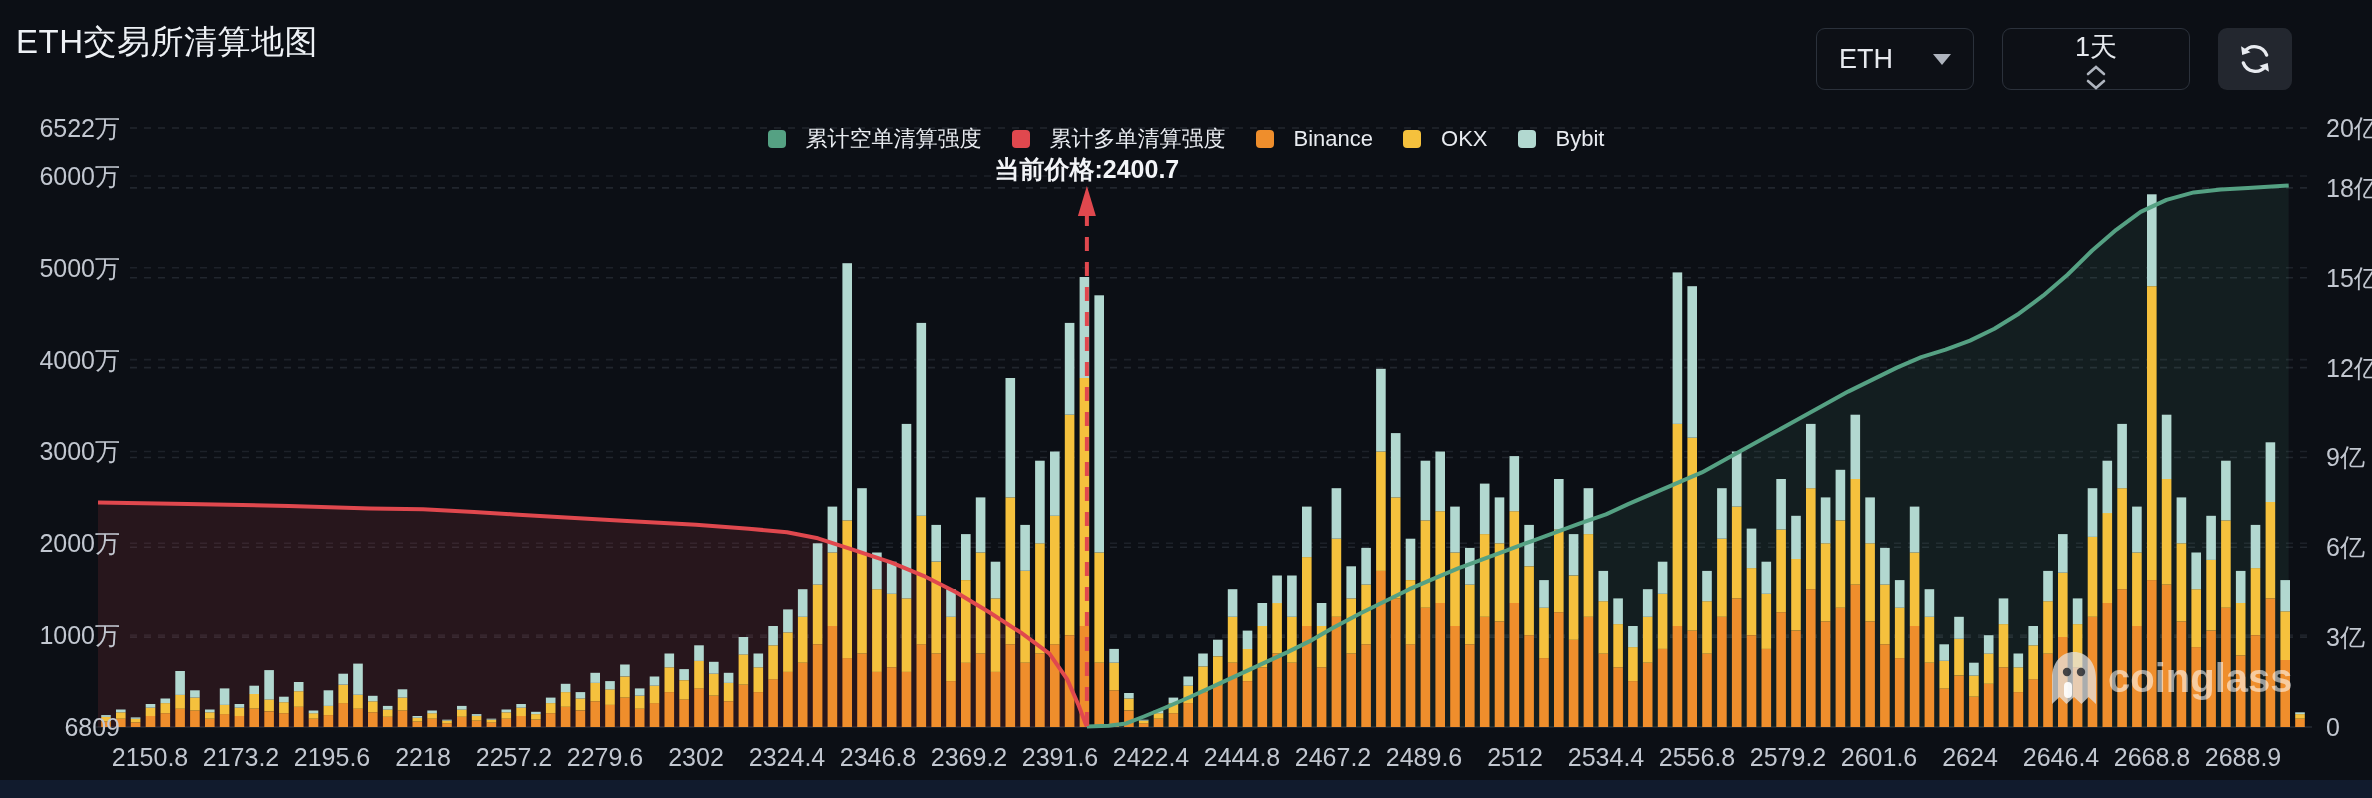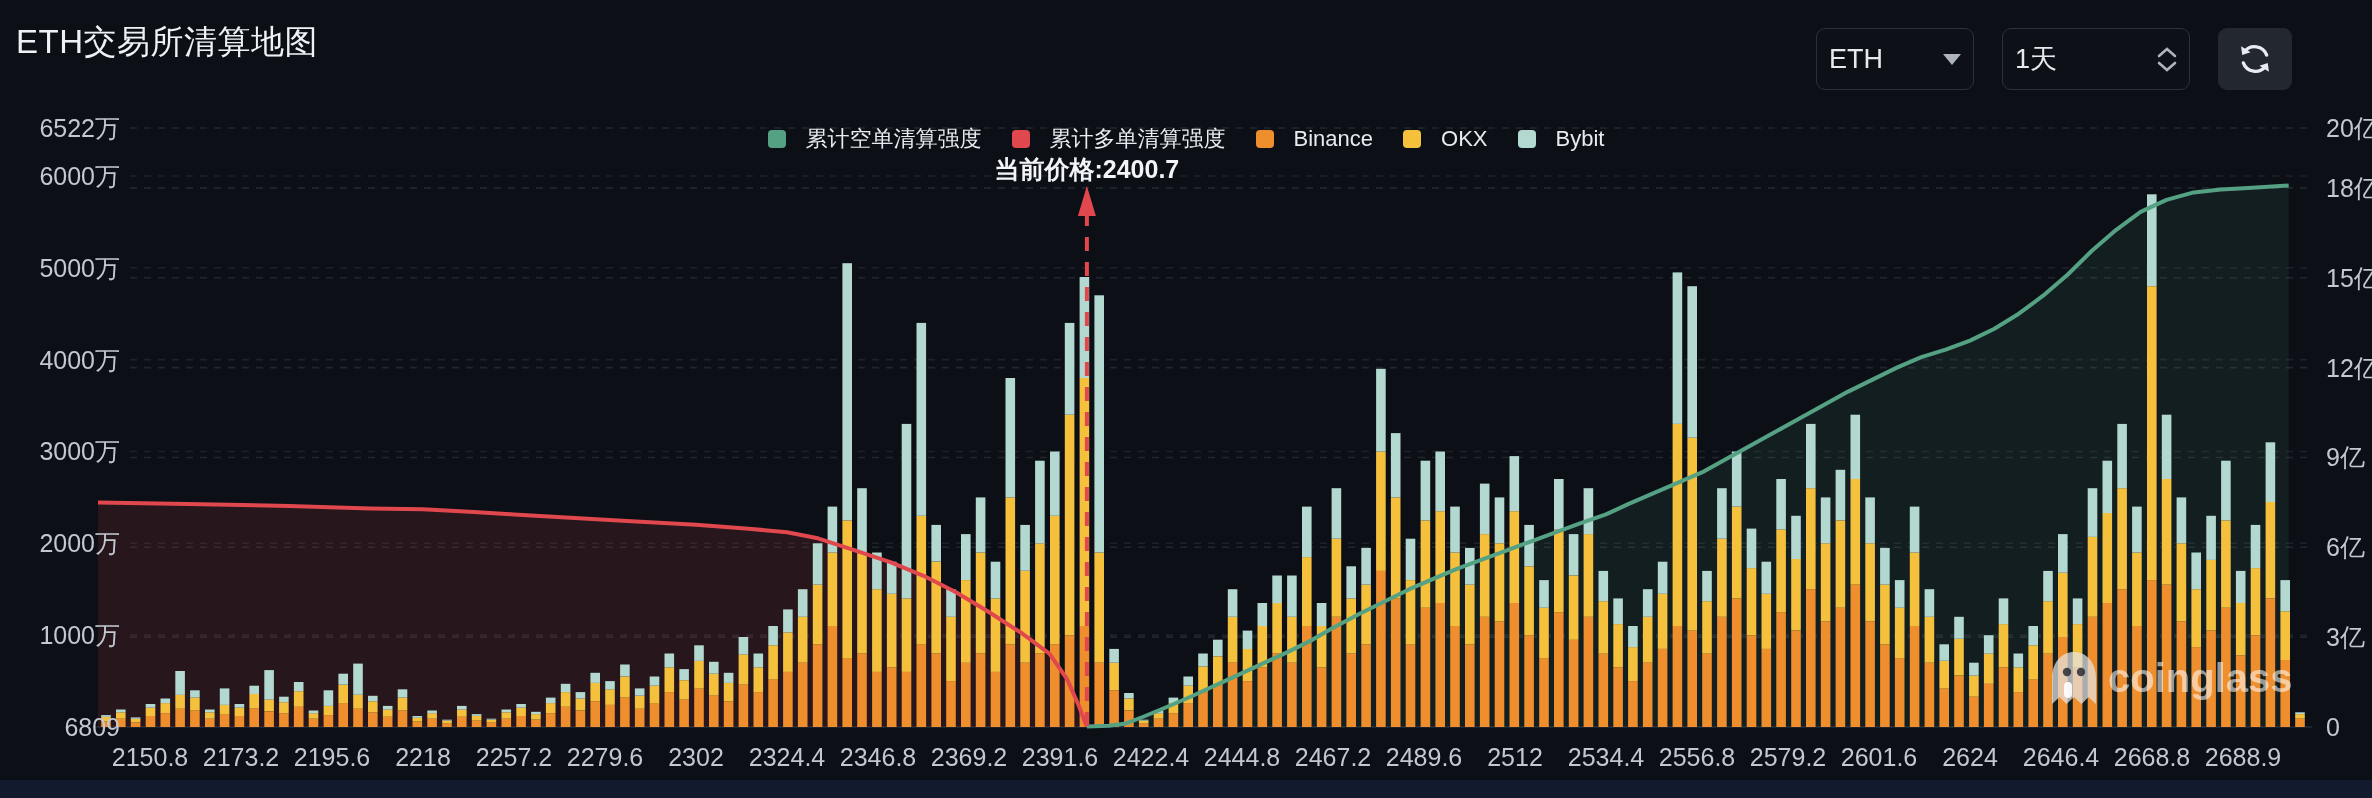--- a/index.html
+++ b/index.html
@@ -3,23 +3,23 @@
 <meta charset="utf-8">
 <style>
   html,body{margin:0;padding:0;background:#0c0f15;}
   body{width:2372px;height:798px;overflow:hidden;position:relative;
        font-family:"Liberation Sans","DejaVu Sans",sans-serif;color:#e8ebf0;}
   .header{position:absolute;left:0;top:0;width:100%;height:92px;}
   .page-title{position:absolute;left:16px;top:20px;font-size:33px;font-weight:normal;color:#eef1f5;letter-spacing:.5px;}
   .controls{position:absolute;right:80px;top:28px;display:flex;gap:28px;align-items:center;}
   .select-box{height:62px;border:1px solid #2b313b;border-radius:9px;background:#0d1016;
               display:flex;align-items:center;justify-content:space-between;
-              padding:0 12px;box-sizing:border-box;cursor:pointer;}
+              padding:0 22px;box-sizing:border-box;cursor:pointer;}
   .select-box.symbol{width:158px;}
-  .select-box.interval{width:188px;}
+  .select-box.interval{width:188px;flex-direction:column;}
   .select-value{font-size:27px;color:#e6e9ee;}
   .caret-down{width:0;height:0;border-left:9px solid transparent;border-right:9px solid transparent;border-top:11px solid #aeb4be;}
   .updown{display:flex;flex-direction:column;gap:3px;}
   .updown svg{display:block;}
   .refresh-btn{width:74px;height:62px;border-radius:9px;background:#23272f;border:none;
                display:flex;align-items:center;justify-content:center;cursor:pointer;}
   .legend{position:absolute;left:0;top:124px;width:100%;display:flex;justify-content:center;gap:30px;z-index:5;}
   .legend-item{display:flex;align-items:center;gap:20px;cursor:pointer;}
   .legend-marker{width:18px;height:18px;border-radius:4px;}
   .legend-label{font-size:22px;color:#e8ebf0;}

